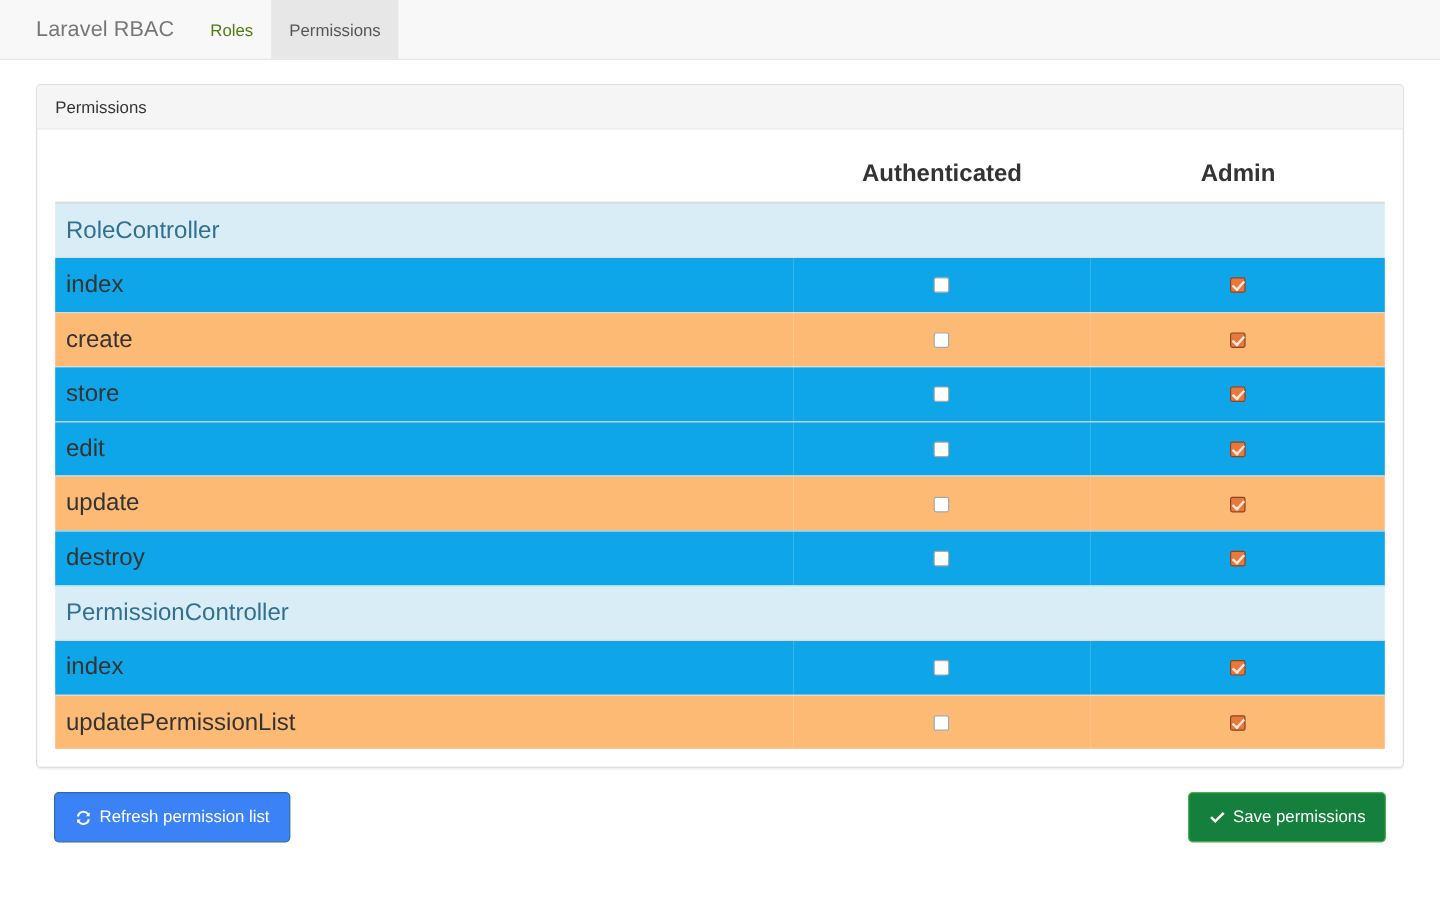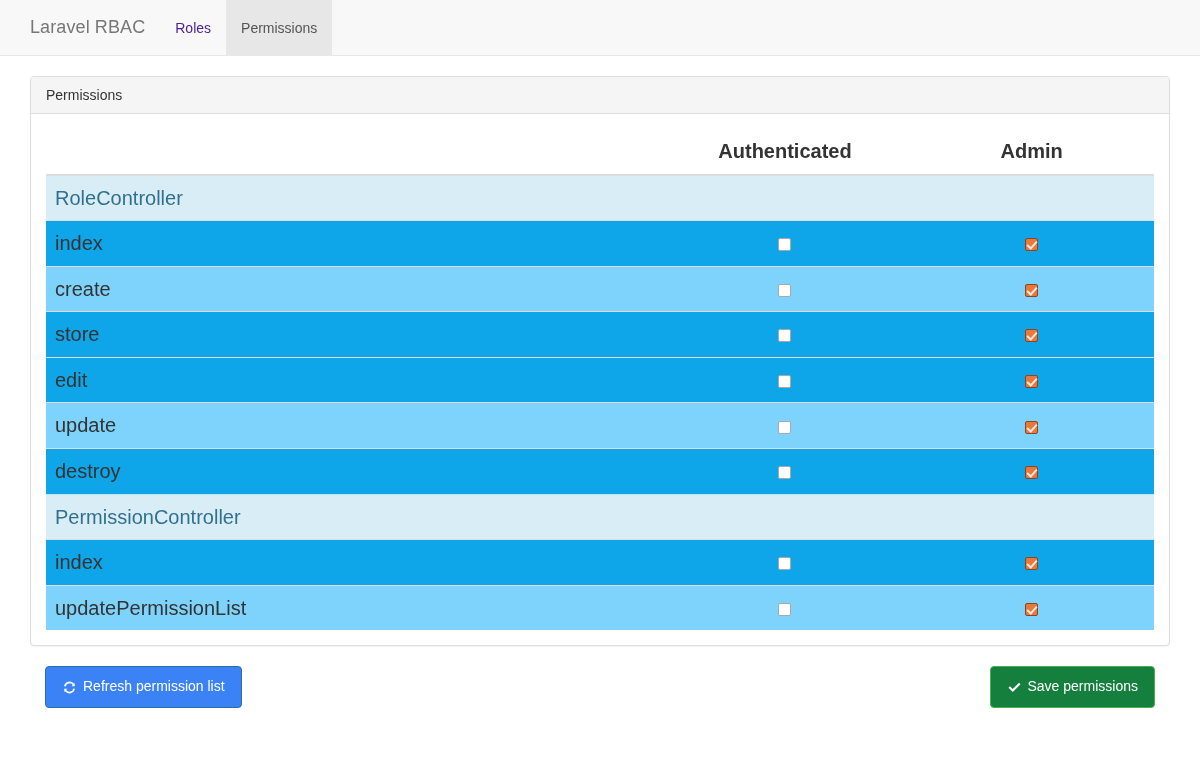--- a/index.html
+++ b/index.html
@@ -7,41 +7,41 @@
   html, body {
     margin: 0; padding: 0;
     width: 1200px; height: 768px;
     background: #ffffff;
     font-family: "Liberation Sans", sans-serif;
     -webkit-font-smoothing: antialiased;
   }
 
   
   .navbar {
-    height: 56px;
+    height: 50px;
     background: #f8f8f8;
     border-bottom: 1px solid #e7e7e7;
     display: flex;
     align-items: stretch;
     padding-left: 15px;
   }
   .brand {
     display: flex; align-items: center;
     padding: 0 15px;
     font-size: 18px;
     color: #777777;
     letter-spacing: .1px;
     white-space: nowrap;
   }
   .nav-links { display: flex; align-items: stretch; }
   .nav-link {
     display: flex; align-items: center;
     padding: 0 15px;
     font-size: 14px;
-    color: #4c1d95;
+    color: #4d7c0f;
     text-decoration: none;
     cursor: pointer;
     background: transparent;
   }
   .nav-link.active {
     background: #e7e7e7;
     color: #555555;
   }
 
   
@@ -93,21 +93,21 @@
   table.perm-table td {
     padding: 8px 8px;
     border-top: 1px solid #dddddd;
     vertical-align: middle;
     line-height: 1.42857;
     height: 40px;
   }
   table.perm-table td.col-name { text-align: left; padding-left: 9px; }
   table.perm-table td.col-role { text-align: center; }
 
-  tbody tr.row-even td { background: #7dd3fc; }
+  tbody tr.row-even td { background: #fdba74; }
   tbody tr.row-odd  td { background: #0ea5e9; }
 
   tr.group-row td {
     background: #d9edf7 !important;
     border-top: 1px solid #bce8f1;
     color: #31708f;
     padding-left: 9px;
   }
 
   

